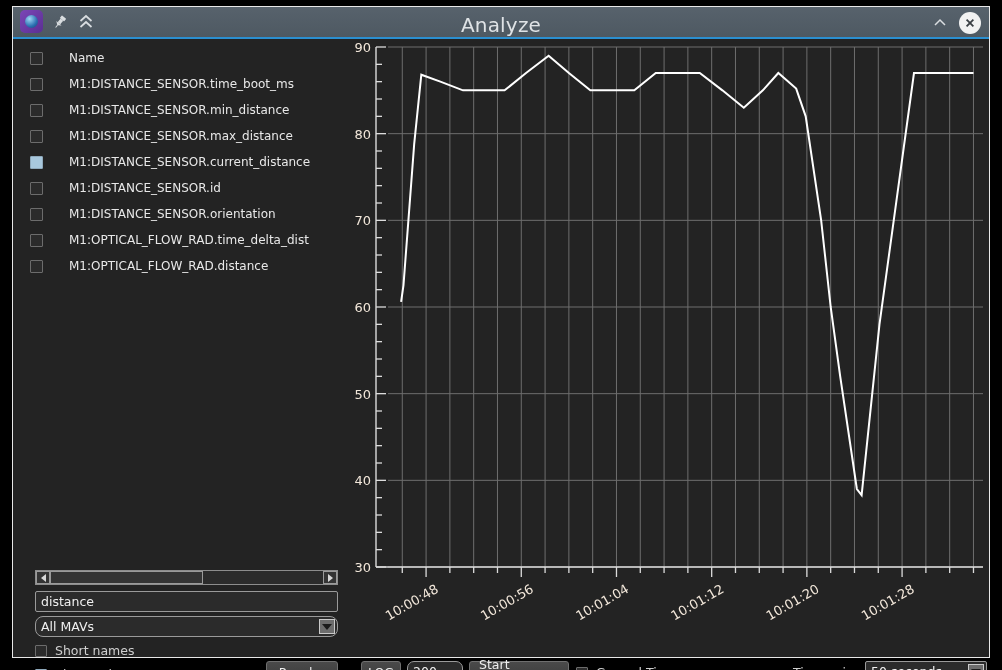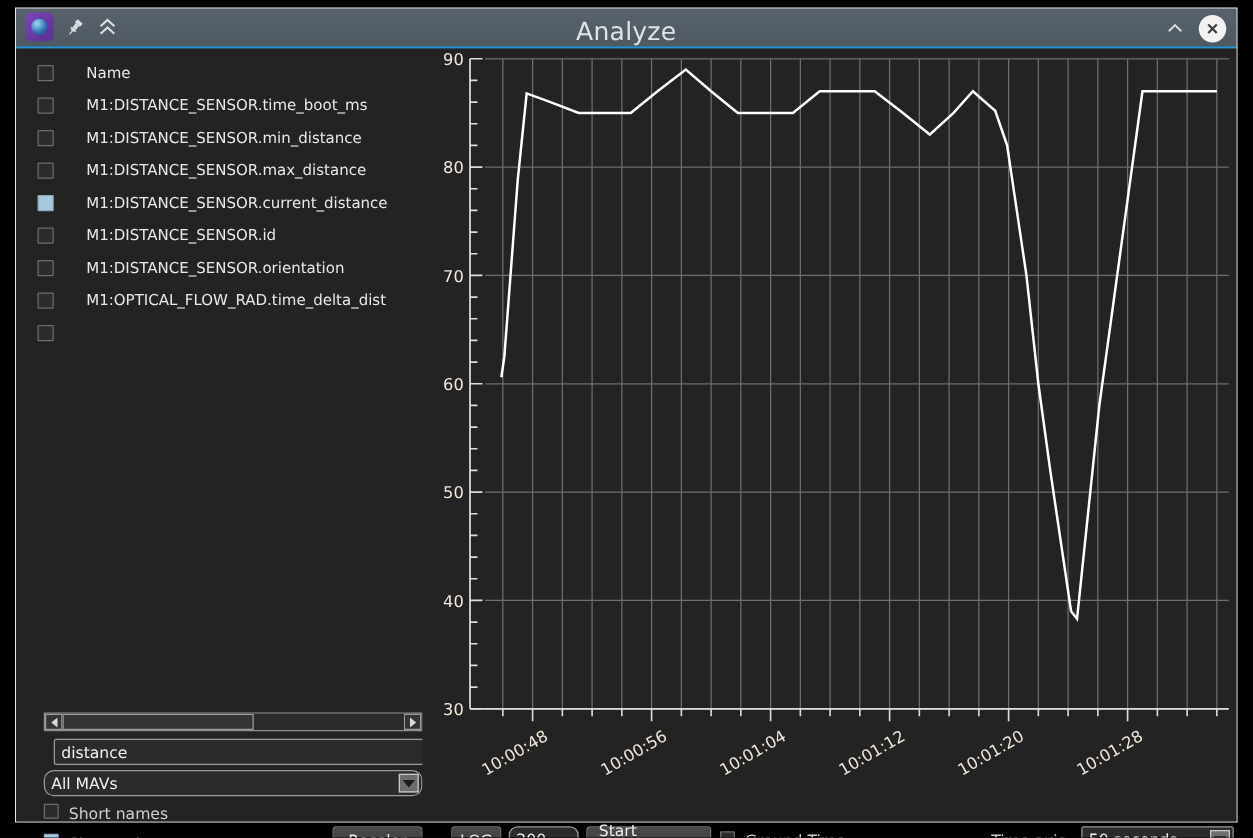--- a/index.html
+++ b/index.html
@@ -129,21 +129,20 @@
     position: absolute; left: 22px; top: 552px;
     width: 303px; height: 21px;
     background: #2b2b2b;
     border: 1px solid #9a9a9a;
     box-sizing: border-box;
     color: #f0f0f0;
     font-size: 12.5px;
     padding: 0 5px;
     line-height: 19px;
     border-radius: 2px;
-    margin-left: 8px;
   }
   .mav-select {
     position: absolute; left: 22px; top: 577px;
     width: 303px; height: 21px;
     background: #2b2b2b;
     border: 1px solid #9a9a9a;
     box-sizing: border-box;
     color: #f0f0f0;
     font-size: 12.5px;
     padding: 0 5px;
@@ -154,21 +153,21 @@
   .sel-arrow {
     position: absolute; right: 2px; top: 2px;
     width: 16px; height: 15px;
     background: #6d6d6d;
     border: 1px solid #c9c9c9;
     box-sizing: border-box;
     display: flex; align-items: center; justify-content: center;
   }
   .tri-down { width:0;height:0;border-left:5px solid transparent;border-right:5px solid transparent;border-top:6px solid #1b1b1b; }
 
-  .opt-row { position: absolute; display: flex; align-items: flex-start; gap: 8px; }
+  .opt-row { position: absolute; display: flex; align-items: center; gap: 8px; }
   .opt-row .cb { width: 12px; height: 12px; }
   .opt-label { color: #cfcfcf; font-size: 12.5px; }
   #opt-short { left: 22px; top: 604px; }
   #opt-units { left: 22px; top: 628px; }
 
   .btn {
     background: linear-gradient(to bottom, #4a4a4a, #3a3a3a);
     border: 1px solid #6f6f6f;
     color: #ededed;
     font-size: 12.5px;
@@ -293,20 +292,21 @@
               <span class="var-label">M1:DISTANCE_SENSOR.orientation</span>
             </div>
             <div class="var-row">
               <span class="cb"></span>
               <span class="swatch-slot"></span>
               <span class="var-label">M1:OPTICAL_FLOW_RAD.time_delta_dist</span>
             </div>
             <div class="var-row">
               <span class="cb"></span>
               <span class="swatch-slot"></span>
+              <span class="var-label">M1:OPTICAL_FLOW_RAD.distance</span>
             </div>
           </div>
 
         <div class="splitter">
           <i></i>
             <i></i>
             <i></i>
             <i></i>
             <i></i>
             <i></i>

